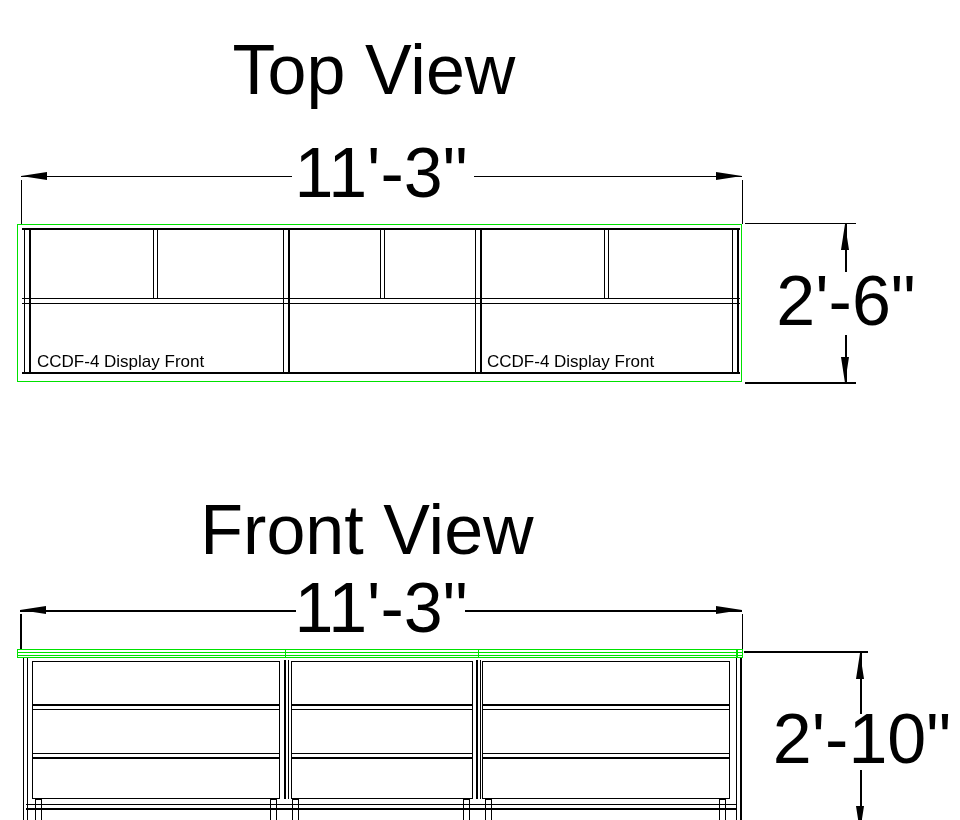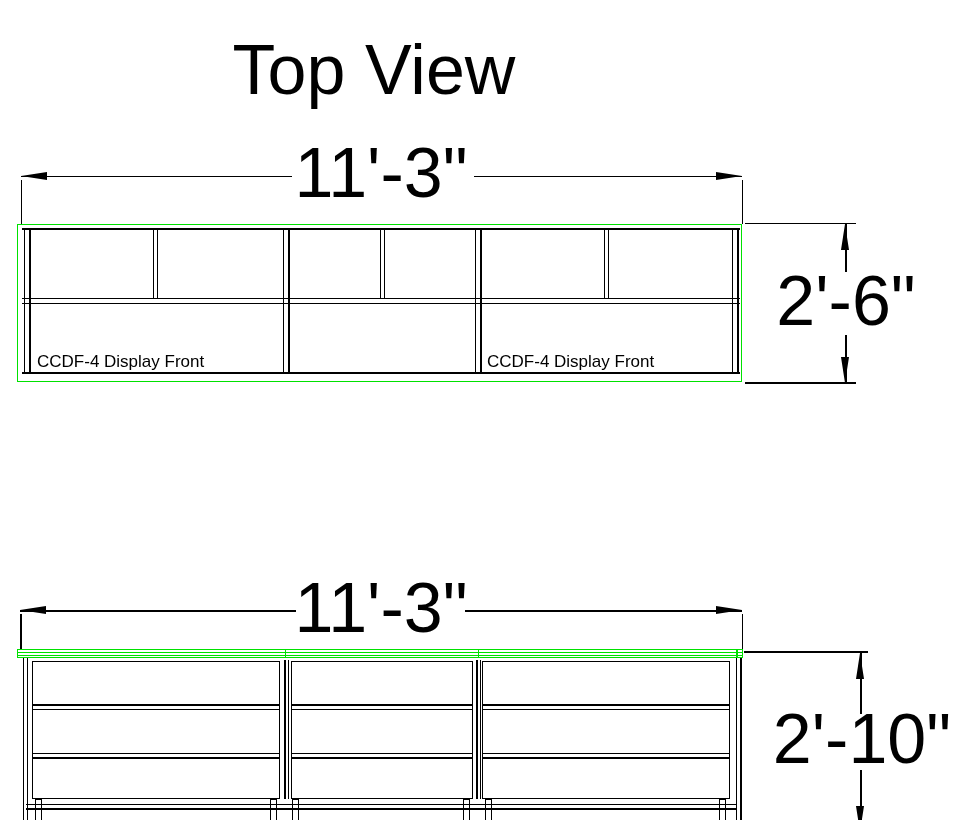--- a/index.html
+++ b/index.html
@@ -11,20 +11,21 @@
   .hl,.vl{position:absolute;background:#000;}
   .rect{position:absolute;background:transparent;box-sizing:border-box;}
   .arr{position:absolute;width:0;height:0;}
 </style>
 </head>
 <body>
 
 <div id="canvas">
 
   <div class="title" style="left:174px;top:-3px;width:400px;">Top View</div>
+  <div class="title" style="left:167px;top:457px;width:400px;">Front View</div>
 
   <div class="dim-text" style="left:281px;top:100px;">11'-3"</div>
   <div class="dim-text" style="left:746px;top:228px;">2'-6"</div>
   <div class="dim-text" style="left:281px;top:535px;">11'-3"</div>
   <div class="dim-text" style="left:762px;top:666px;">2'-10"</div>
 
   <div class="sec-label" style="left:37px;top:314px;">CCDF-4 Display Front</div>
   <div class="sec-label" style="left:487px;top:314px;">CCDF-4 Display Front</div>
 
 <div class="hl" style="left: 22px; top: 190px; width: 718px; height: 1.5px; background: rgb(0, 0, 0);"></div>

